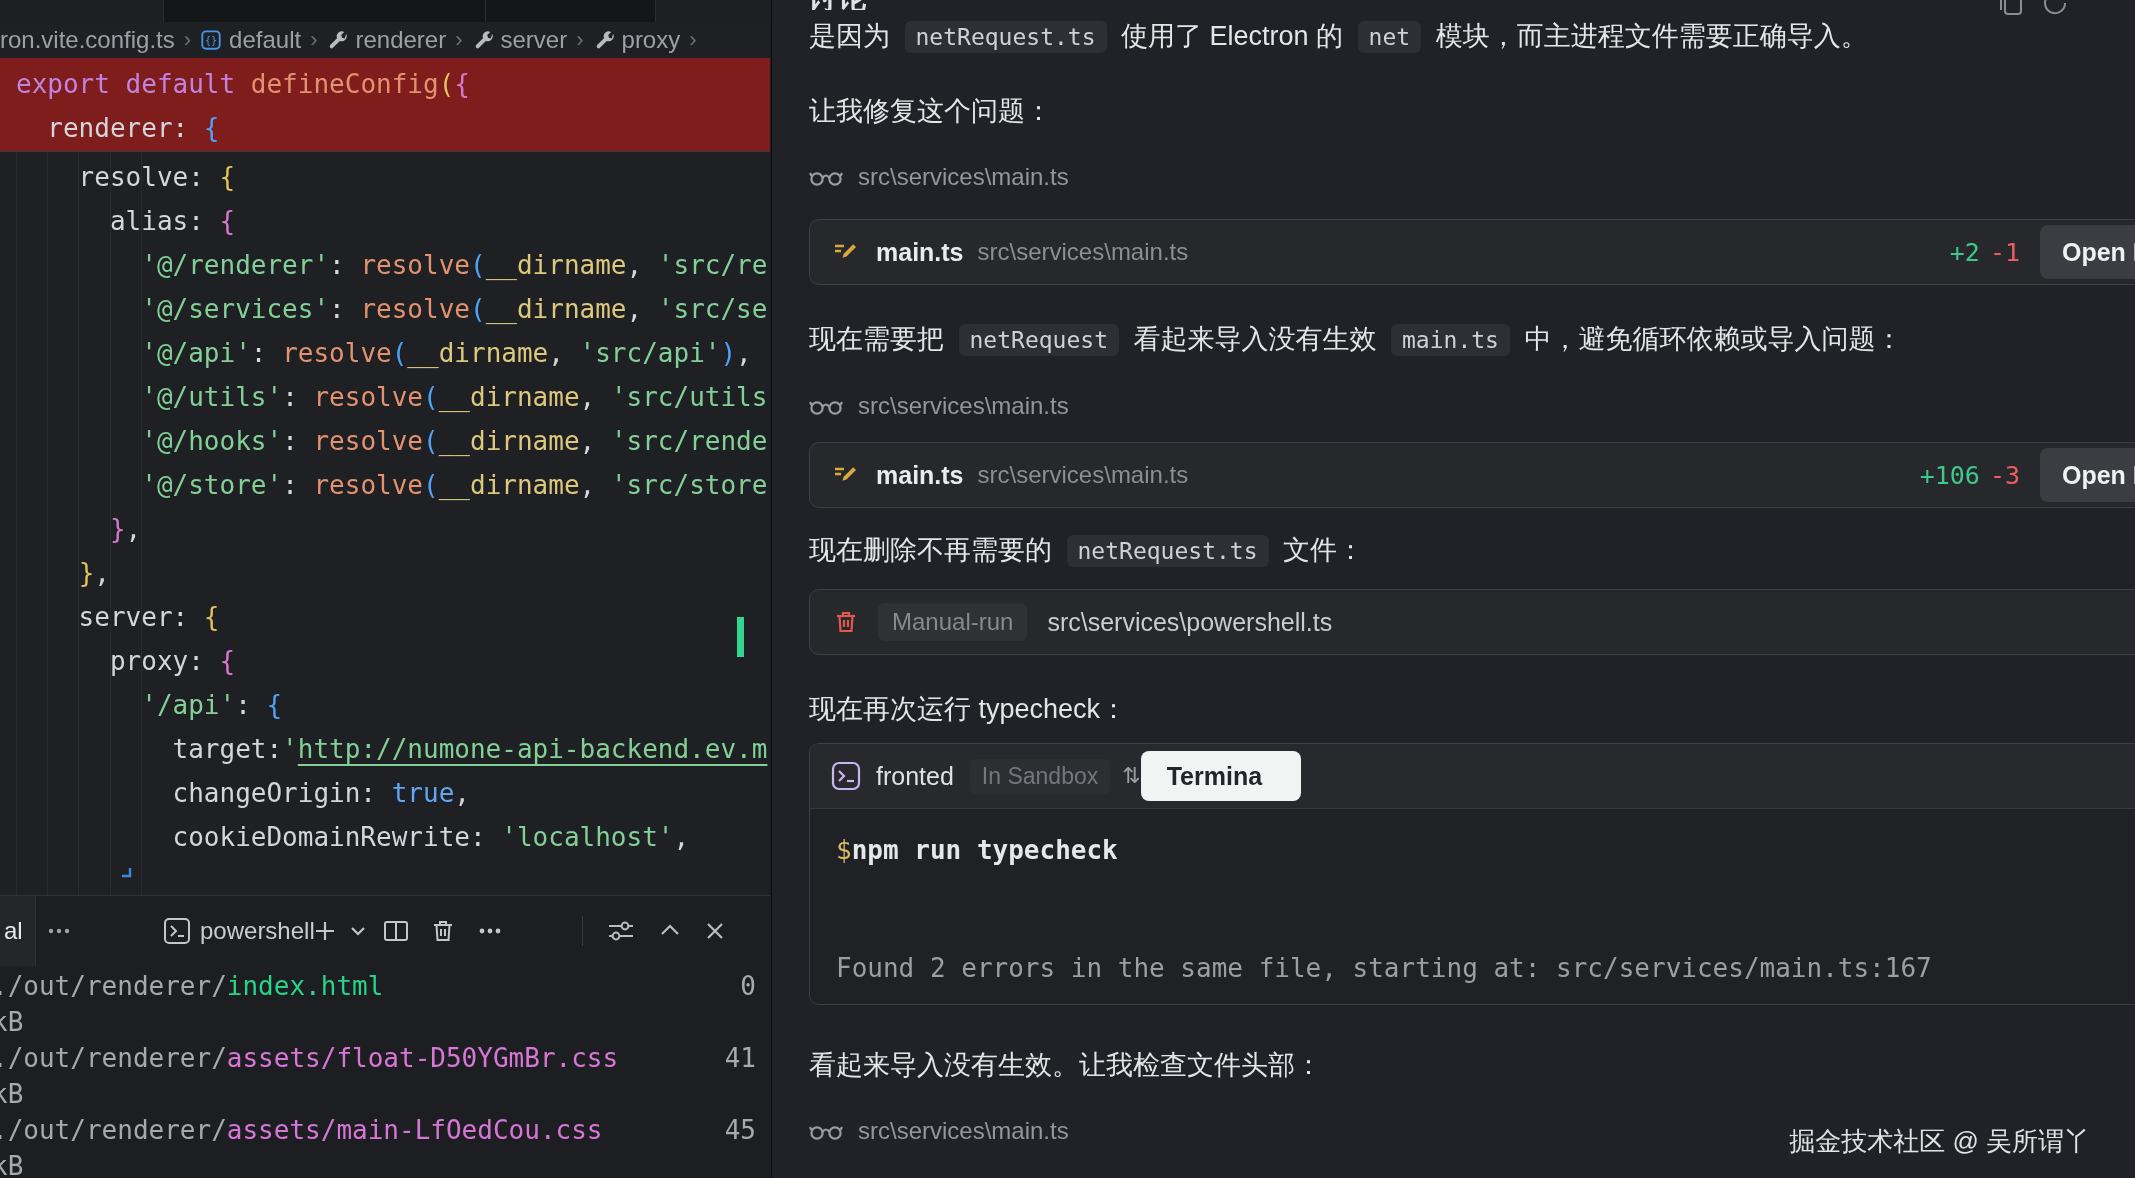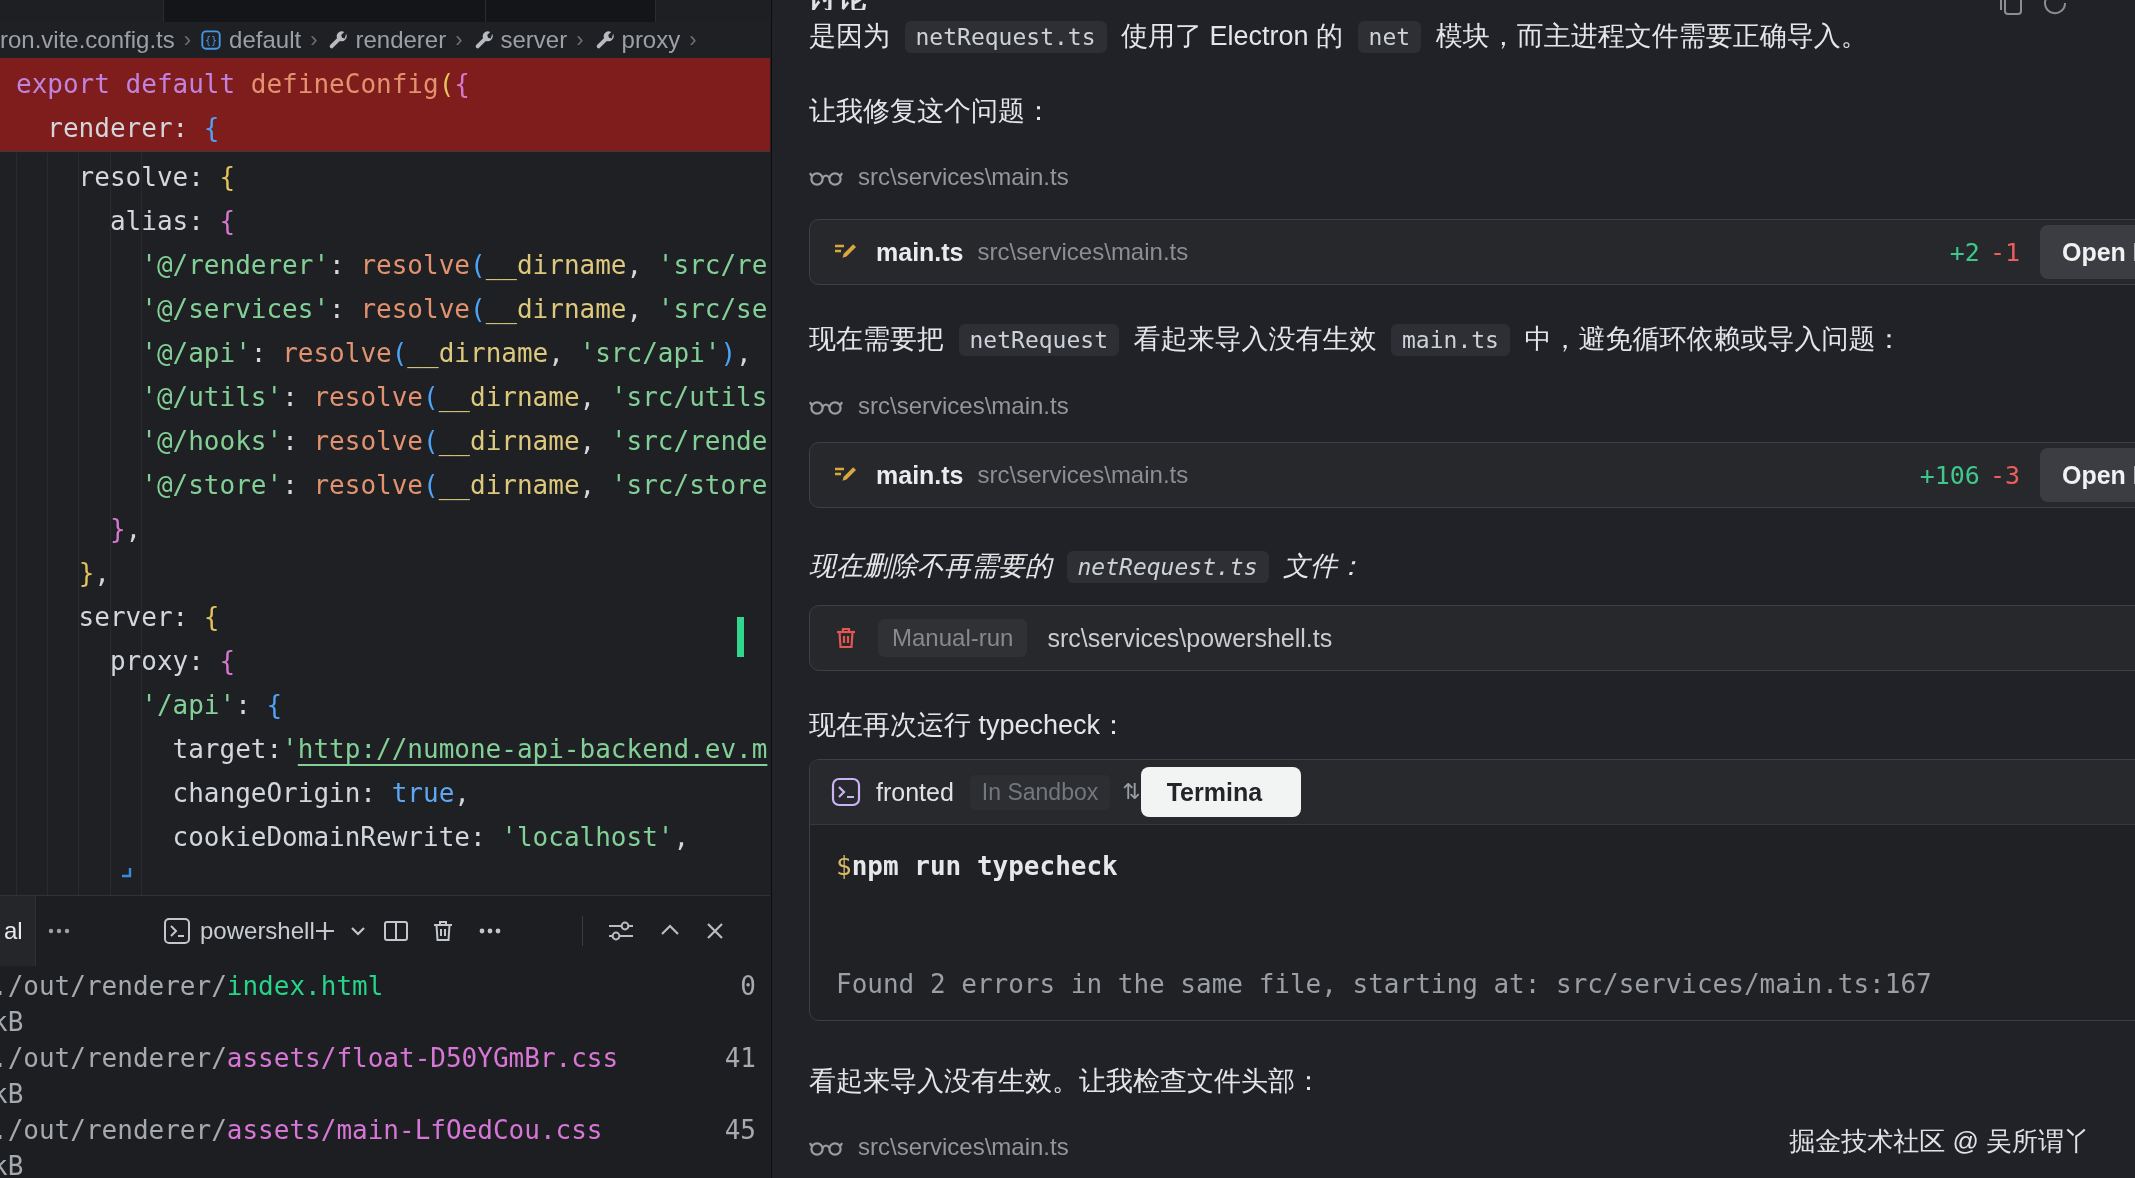--- a/index.html
+++ b/index.html
@@ -308,21 +308,21 @@
               <path d="M14.5 18.5l9.5-9.5-2.8-2.8-9.5 9.5-1.2 4z" fill="#d9a73e"></path>
             </svg>
           </span>
           <span class="fname">main.ts</span>
           <span class="fpath">src\services\main.ts</span>
           <span class="spacer"></span>
           <span class="stat-add">+106</span>
           <span class="stat-del">-3</span>
           <div class="open-diff-btn">Open Dif</div>
         </div>
-        <div class="msg-text" style="margin-top: 38px; font-style: italic;"><span>现在删除不再需要的 </span><span class="chip">netRequest.ts</span><span> 文件：</span></div>
+        <div class="msg-text" style="margin-top: 22px;"><span>现在删除不再需要的 </span><span class="chip">netRequest.ts</span><span> 文件：</span></div>
         <div class="card" style="margin-top: 18px;">
           <span>
             <svg width="28" height="28" viewBox="0 0 28 28">
               <path d="M5 8h18" stroke="#e2574f" stroke-width="2.2"></path>
               <path d="M11 8V5h6v3" fill="none" stroke="#e2574f" stroke-width="2.2"></path>
               <path d="M7.5 8l1 15h11l1-15" fill="none" stroke="#e2574f" stroke-width="2.2"></path>
               <path d="M12 12v7M16 12v7" stroke="#e2574f" stroke-width="2.2"></path>
             </svg>
           </span>
           <span class="del-chip">Manual-run</span>

